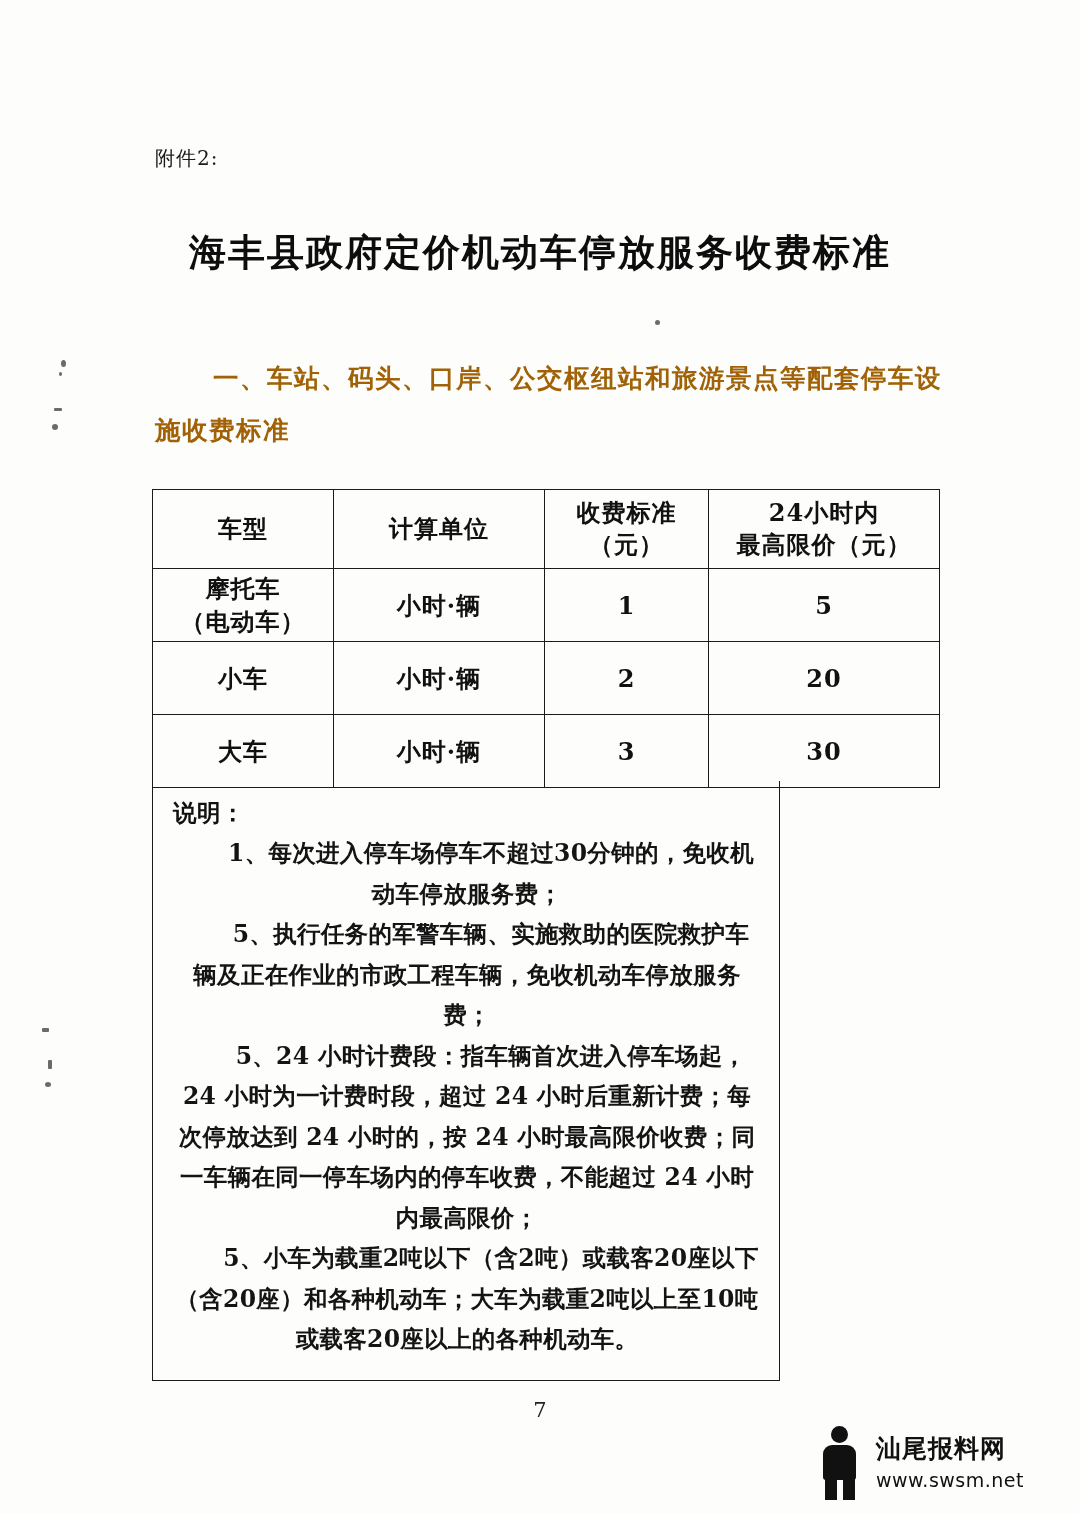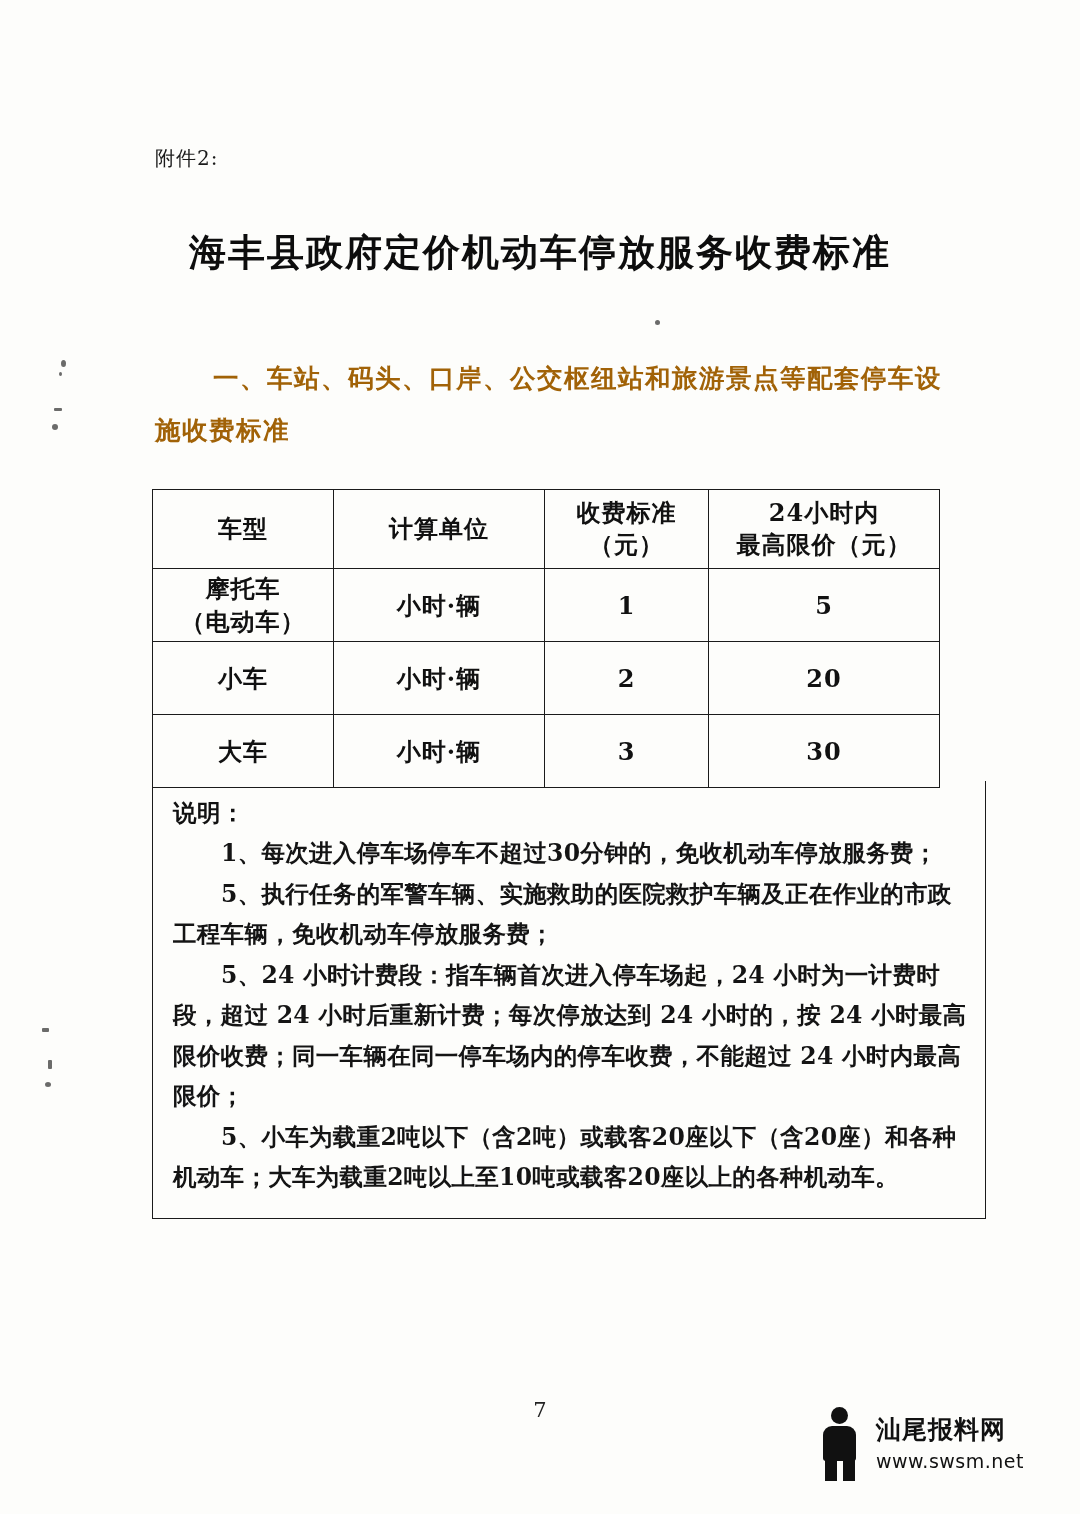--- a/index.html
+++ b/index.html
@@ -86,40 +86,41 @@
   .col-a { width: 180px; }
   .col-b { width: 210px; }
   .col-c { width: 163px; }
   .col-d { width: 230px; }
 
   .two-line { display: block; }
   .notes-wrap {
     position: absolute;
     left: 152px;
     top: 781px;
-    width: 834px;
+    width: 628px;
     box-sizing: border-box;
     border: 1.6px solid #1b1b1b;
     border-top: none;
     padding: 12px 18px 20px 20px;
     background: transparent;
   }
   .notes-title {
     font-size: 23.5px;
     font-weight: bold;
     line-height: 40px;
     letter-spacing: 0.5px;
   }
   .note-item {
     font-size: 23.5px;
     font-weight: bold;
     line-height: 40.5px;
     letter-spacing: 0.3px;
     text-indent: 48px;
     color: #141414;
+    text-align: center;
   }
 
   .page-number {
     position: absolute;
     left: 0;
     right: 0;
     top: 1398px;
     text-align: center;
     font-size: 21px;
     color: #222;
@@ -130,21 +131,21 @@
     position: absolute;
     background: #3a3a3a;
     border-radius: 50%;
     opacity: .75;
   }
 
   
   .watermark {
     position: absolute;
     right: 18px;
-    bottom: 26px;
+    bottom: 7px;
     width: 250px;
     height: 92px;
     display: flex;
     align-items: center;
     gap: 8px;
   }
   .wm-figure {
     position: relative;
     width: 56px;
     height: 78px;

